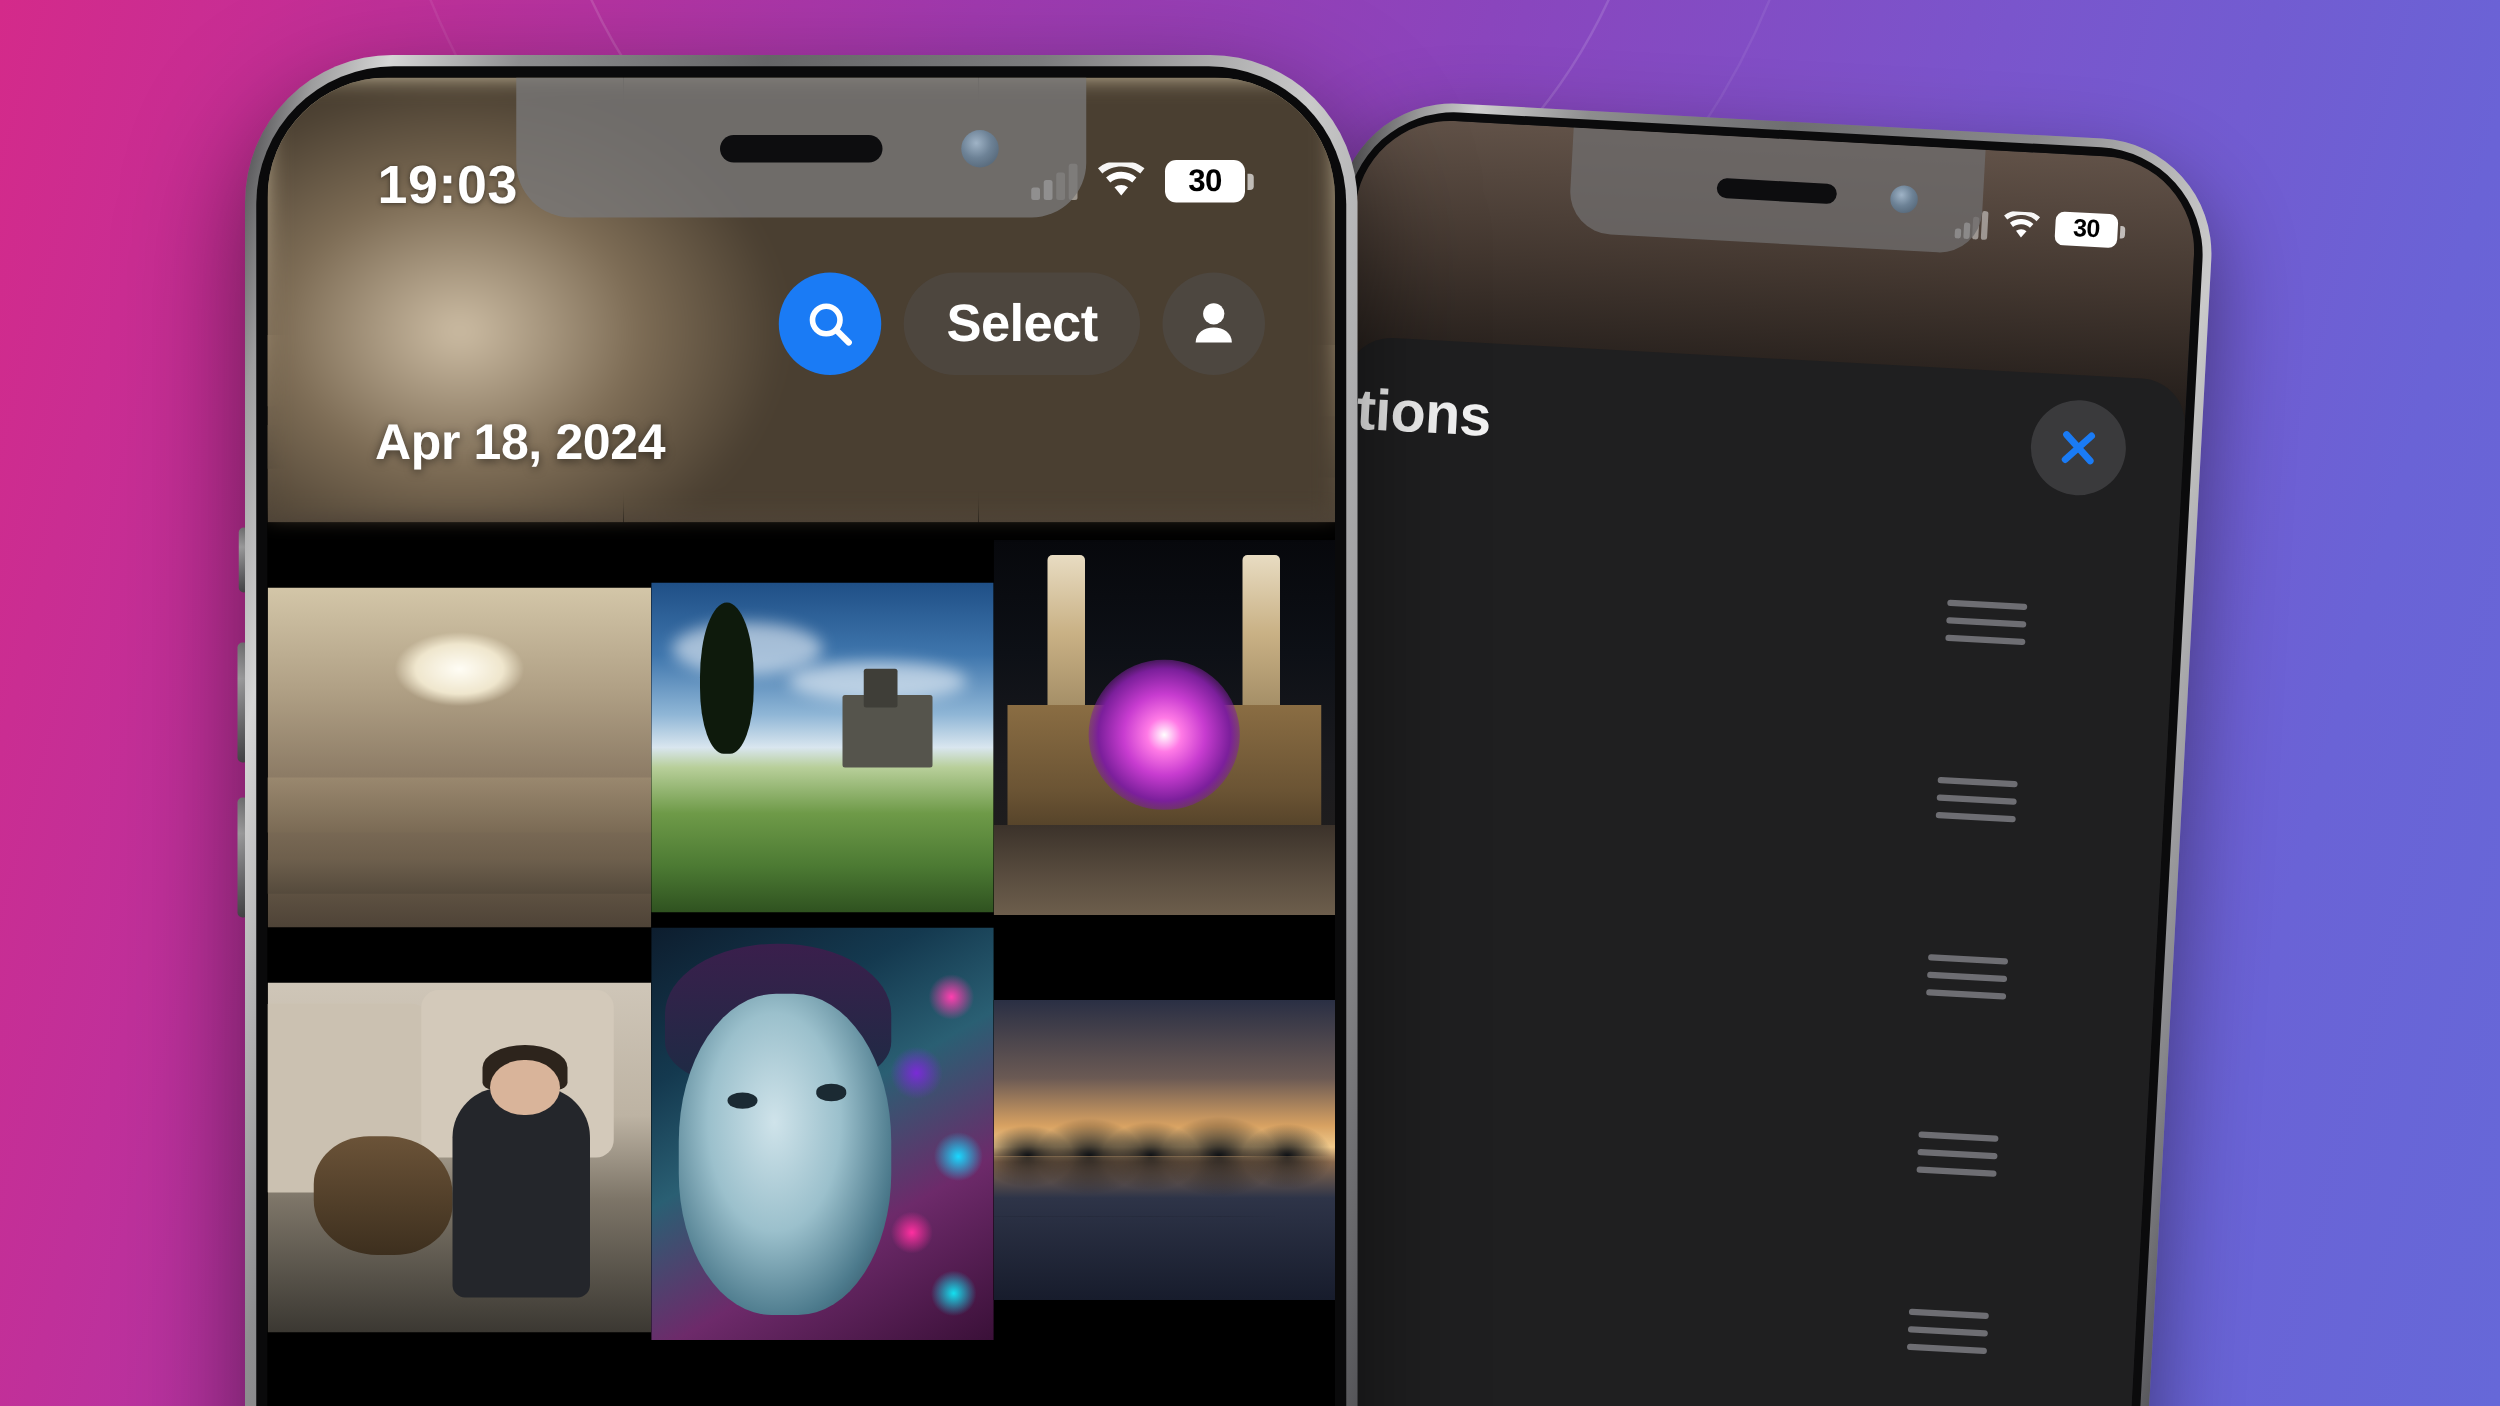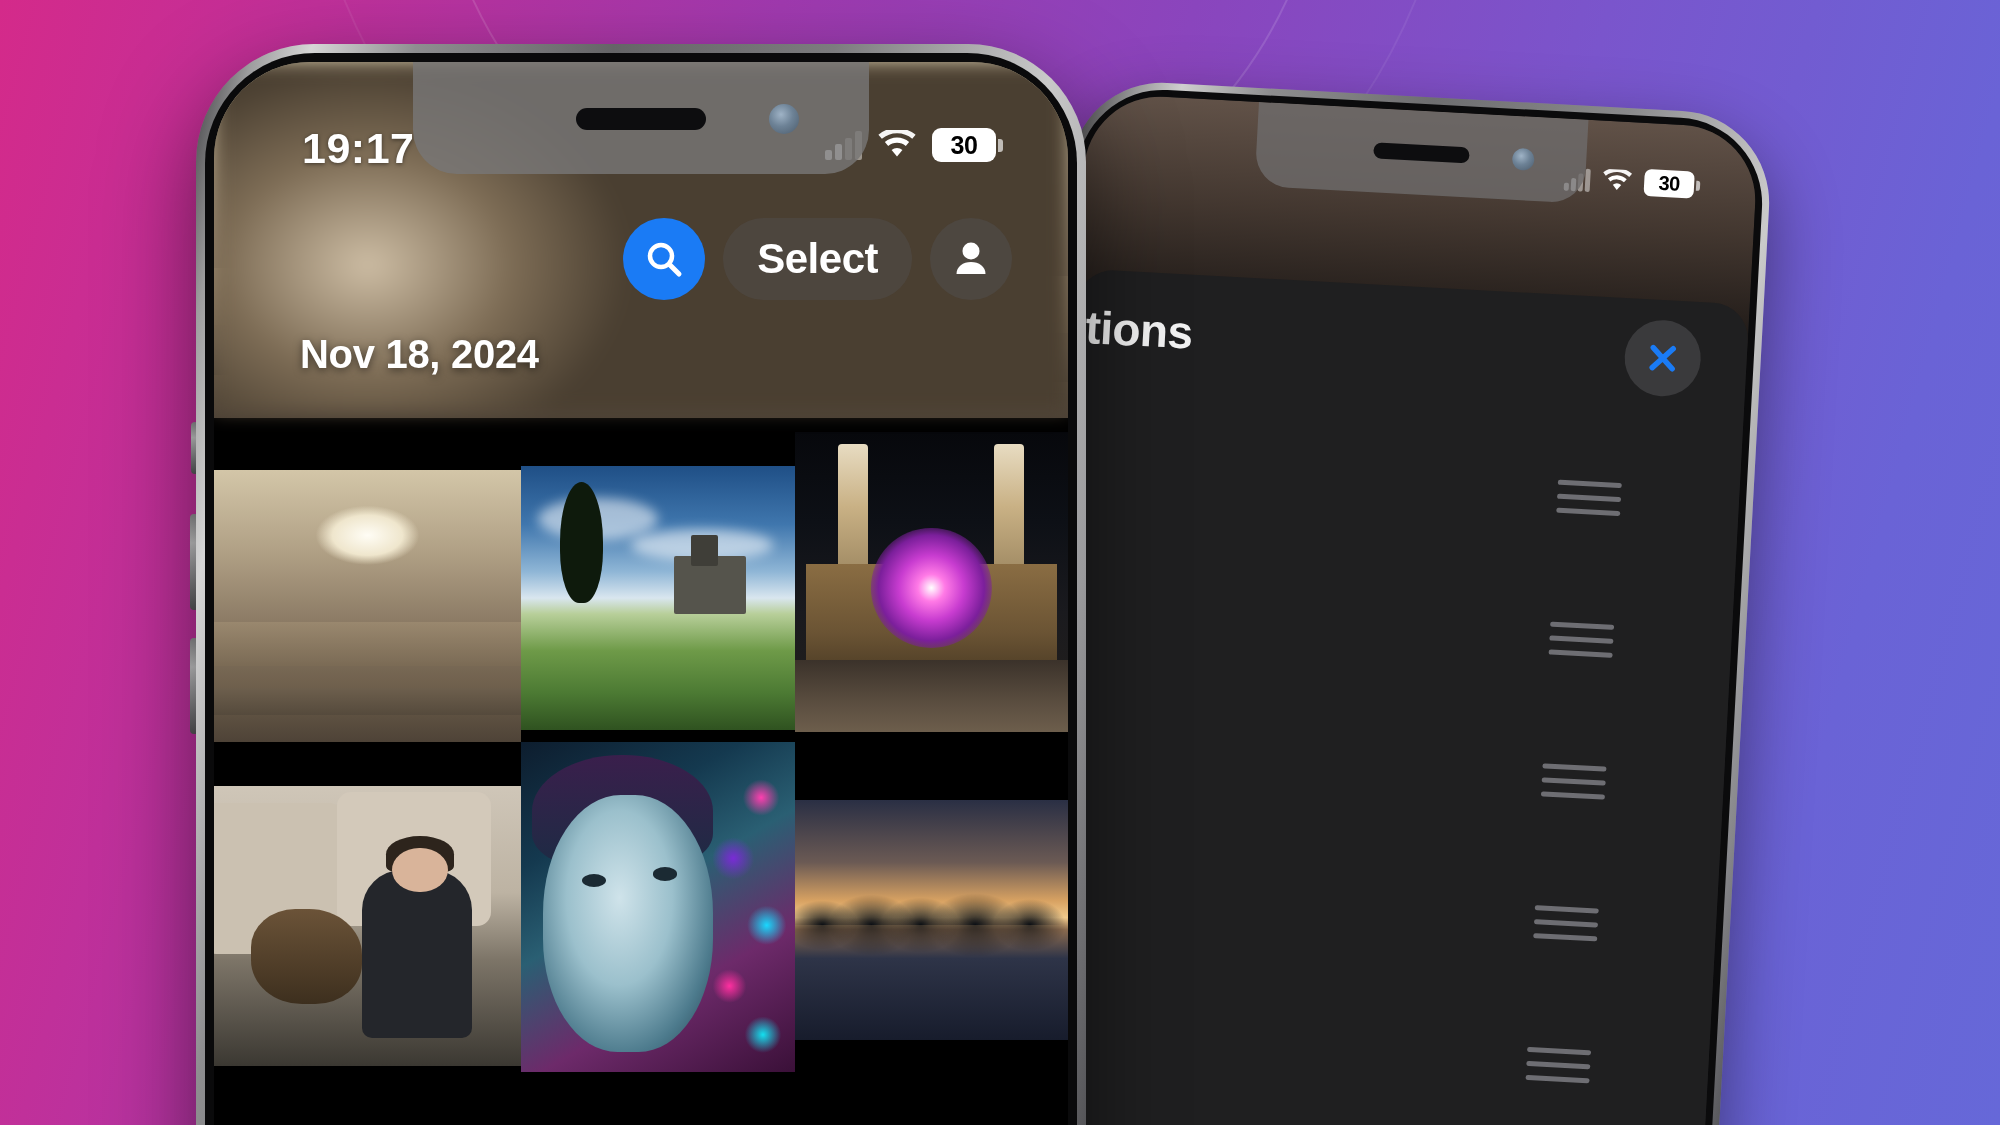--- a/index.html
+++ b/index.html
@@ -483,21 +483,21 @@
       <div class="cell">
         <div class="ph ph-dome">
           <div class="band" style="top:60%"></div>
             <div class="band2" style="top:80%"></div>
         </div>
       </div>
     </div>
 
     <div class="p1-header">
       <div class="p1-blurhero"></div>
-      <div class="p1-date">Nov 18, 2024</div>
+      <div class="p1-date">Apr 18, 2024</div>
 
       <div class="p1-actions">
         <div class="pill-search">
           <svg width="44" height="44" viewBox="0 0 44 44">
             <circle cx="19" cy="19" r="11" fill="none" stroke="#fff" stroke-width="4.5"></circle>
             <path d="M27.5 27.5 L37 37" stroke="#fff" stroke-width="5" stroke-linecap="round"></path>
           </svg>
         </div>
         <div class="pill-select">Select</div>
         <div class="pill-profile">
@@ -565,21 +565,21 @@
         </div>
       </div>
     </div>
 
     <div class="notch">
       <div class="speaker"></div>
       <div class="camera"></div>
     </div>
 
     <div class="p1-statusbar">
-      <div class="p1-time">19:17</div>
+      <div class="p1-time">19:03</div>
       <div class="p1-status-right">
         <span class="bars">
             <i></i>
             <i></i>
             <i></i>
             <i></i>
           </span>
         <svg width="42" height="31" viewBox="0 0 32 24">
           <path d="M16 20.5l-4.2-5.1a6.6 6.6 0 018.4 0z" fill="#fff"></path>
           <path d="M6.6 9.3A14.4 14.4 0 0116 5.8c3.5 0 6.8 1.3 9.4 3.5l-2.6 3.1A10.4 10.4 0 0016 9.9c-2.5 0-4.9.9-6.8 2.5z" fill="#fff"></path>

